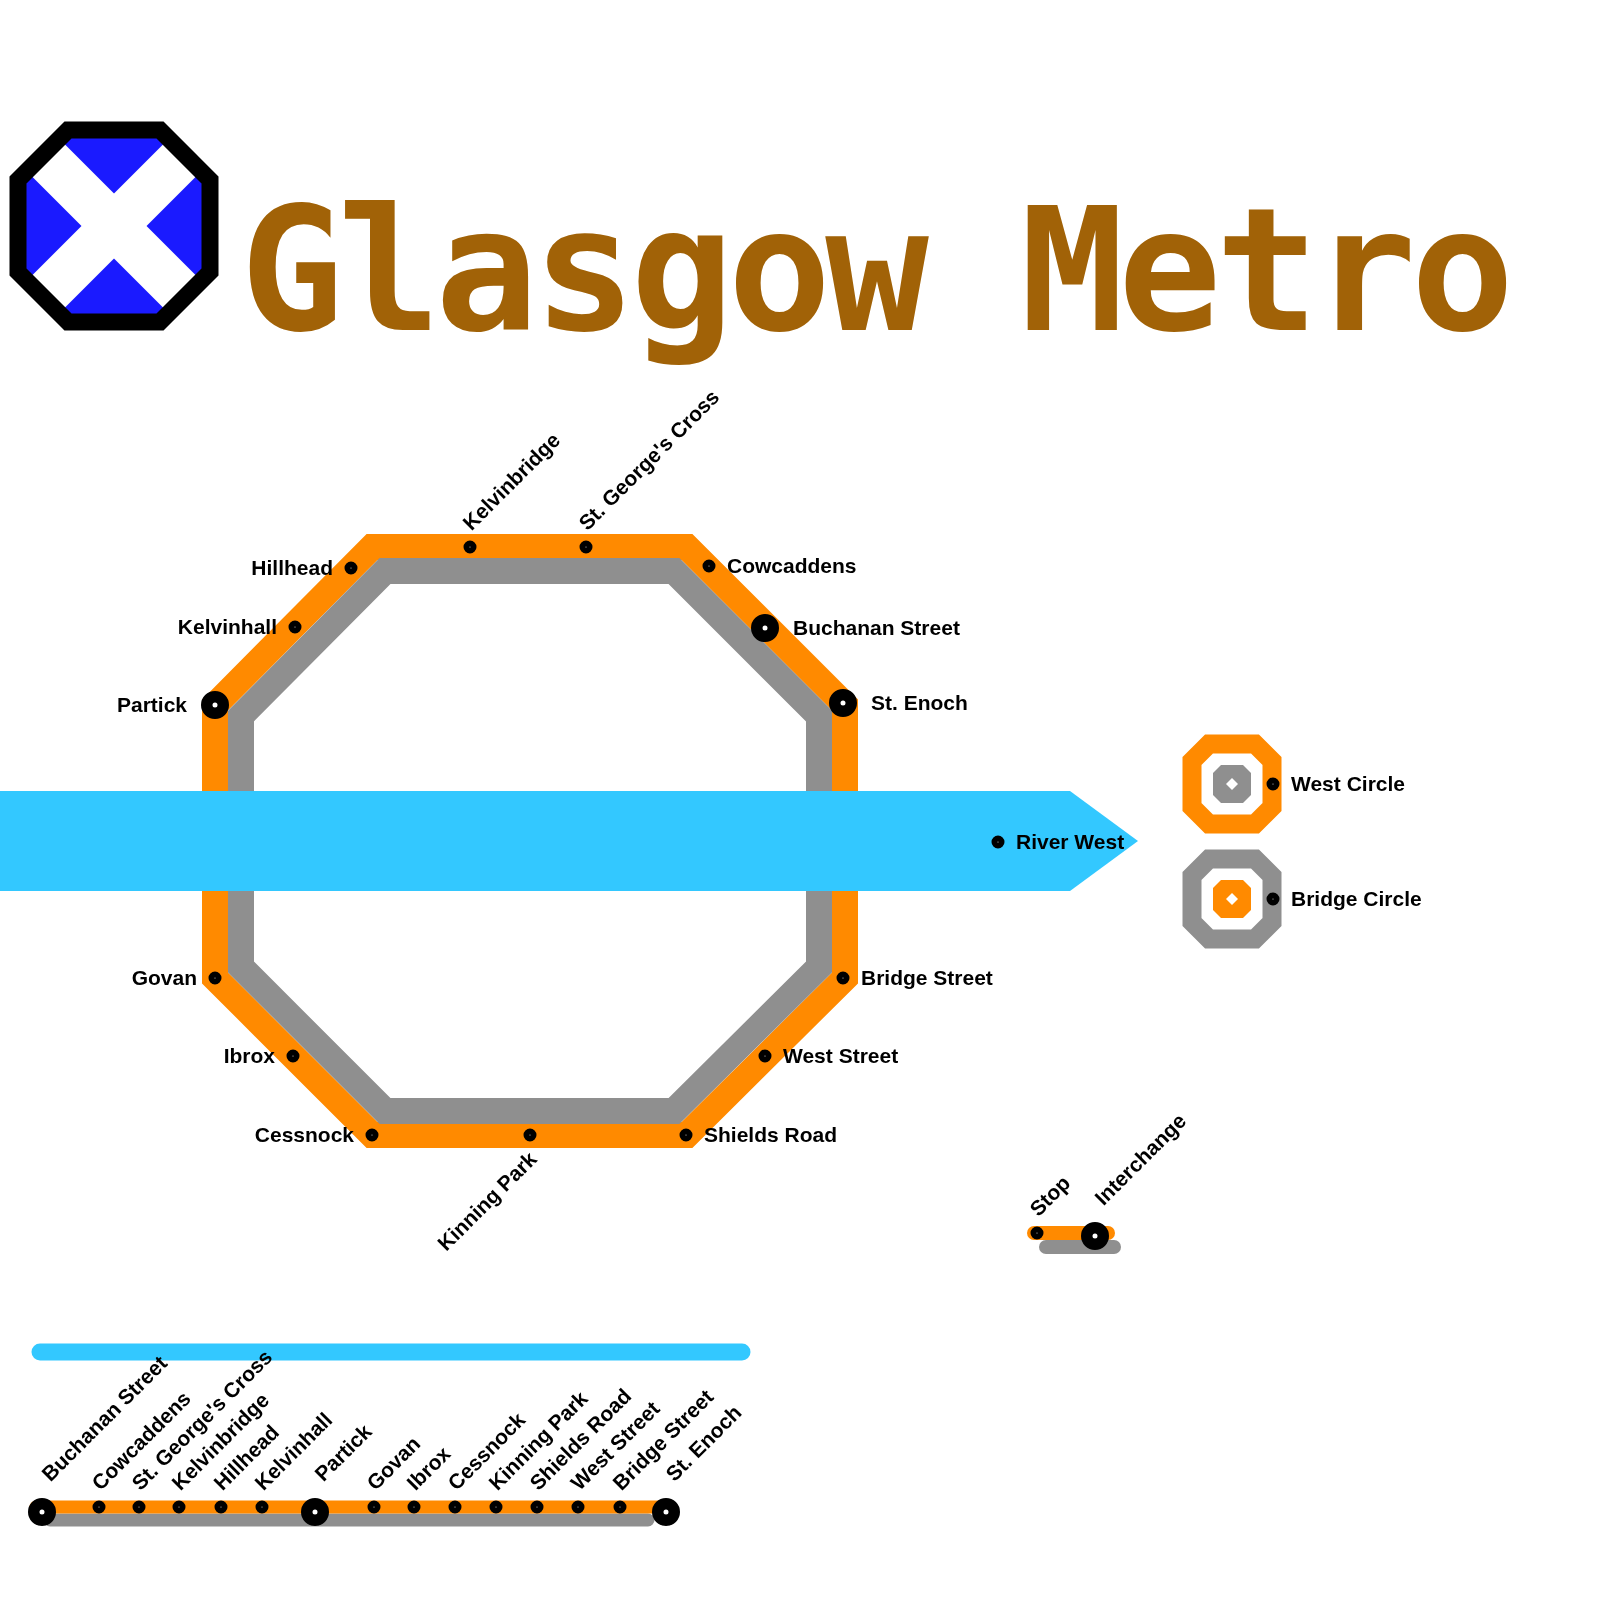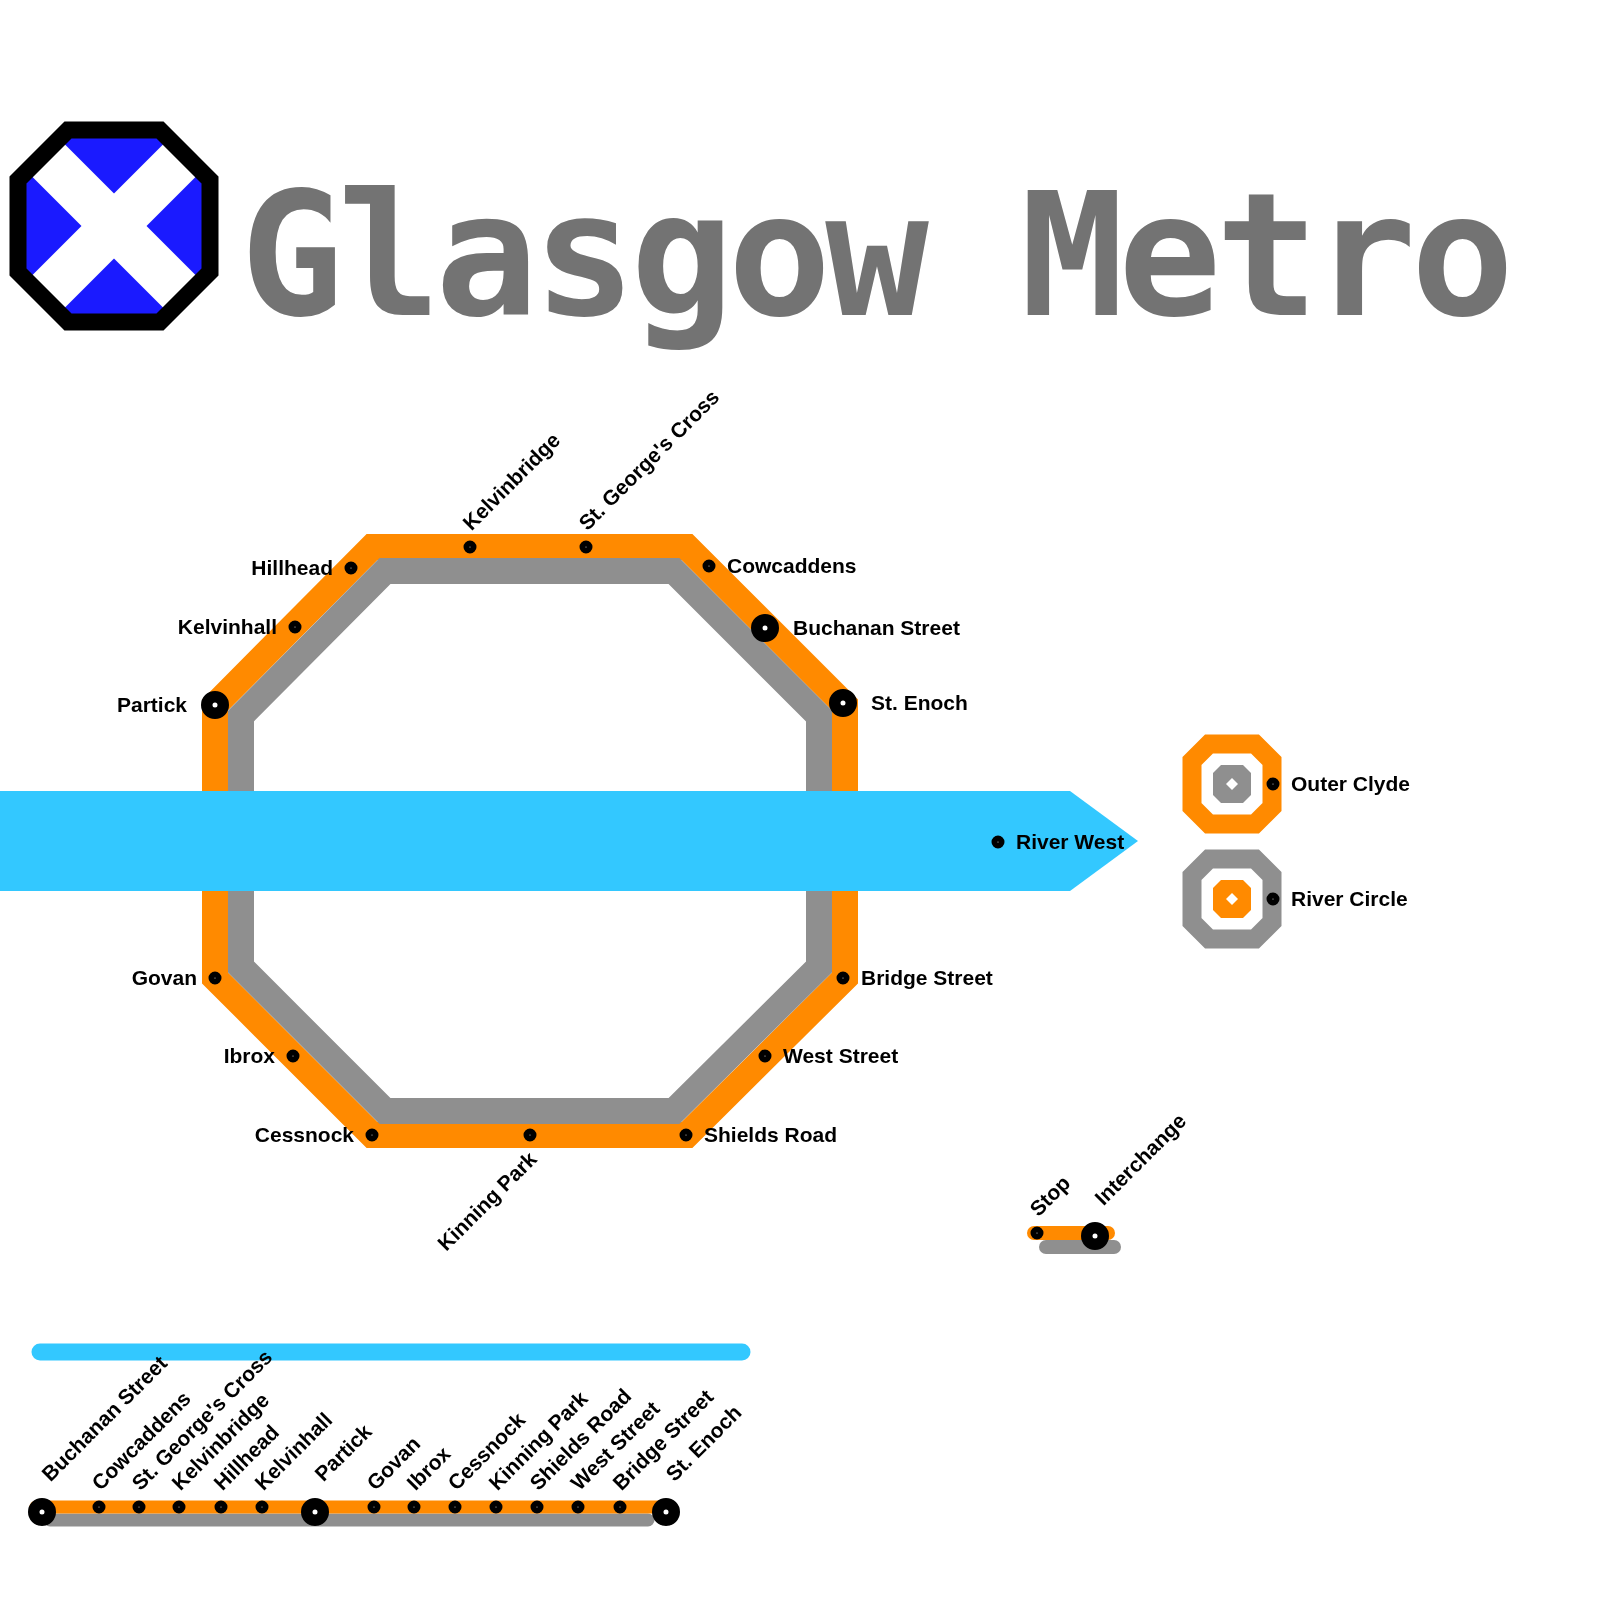--- a/index.html
+++ b/index.html
@@ -1,23 +1,23 @@
 <!DOCTYPE html>
 <html style="--outer-orange: #ff8a00; --inner-grey: #8f8f8f; --river-cyan: #33c8ff; --flag-blue: #1a1aff;"><head>
 <meta charset="utf-8">
 <style>
   * { margin:0; padding:0; box-sizing:border-box; }
   html,body { width:1600px; height:1600px; background:#ffffff; font-family:"Liberation Sans",sans-serif; overflow:hidden; }
   .canvas { position:absolute; left:0; top:0; width:1600px; height:1600px; }
   svg.layer { position:absolute; left:0; top:0; z-index:0; }
 
   .title {
-    position:absolute; left:240px; top:153px; z-index:3;
+    position:absolute; left:240px; top:168px; z-index:3;
     font-family:"DejaVu Sans Mono",monospace; font-weight:bold;
-    font-size:172px; line-height:1.2; letter-spacing:-6px; color:#737373;
+    font-size:172px; line-height:1.2; letter-spacing:-6px; color:#a16207;
     white-space:nowrap;
   }
 
   
   .st { position:absolute; width:0; height:0; z-index:2; }
   .dot {
     position:absolute; left:0; top:0; transform:translate(-50%,-50%);
     width:13px; height:13px; background:#fff;
     border:6px solid #000; border-radius:50%;
   }
@@ -140,25 +140,25 @@
     <span class="lbl L">Hillhead</span>
   </div>
 
   <div class="st stop" style="left:998px;top:842px">
     <span class="dot"></span>
     <span class="lbl R">River West</span>
   </div>
 
   <div class="st stop" style="left:1273px;top:784px">
     <span class="dot"></span>
-    <span class="lbl R">Outer Clyde</span>
+    <span class="lbl R">West Circle</span>
   </div>
   <div class="st stop" style="left:1273px;top:899px">
     <span class="dot"></span>
-    <span class="lbl R">River Circle</span>
+    <span class="lbl R">Bridge Circle</span>
   </div>
   <div class="st stop" style="left:1037px;top:1233px">
     <span class="dot"></span>
     <span class="lbl DU">Stop</span>
   </div>
   <div class="st int" style="left:1095px;top:1236px">
     <span class="dot"></span>
     <span class="lbl DU">Interchange</span>
   </div>
 

